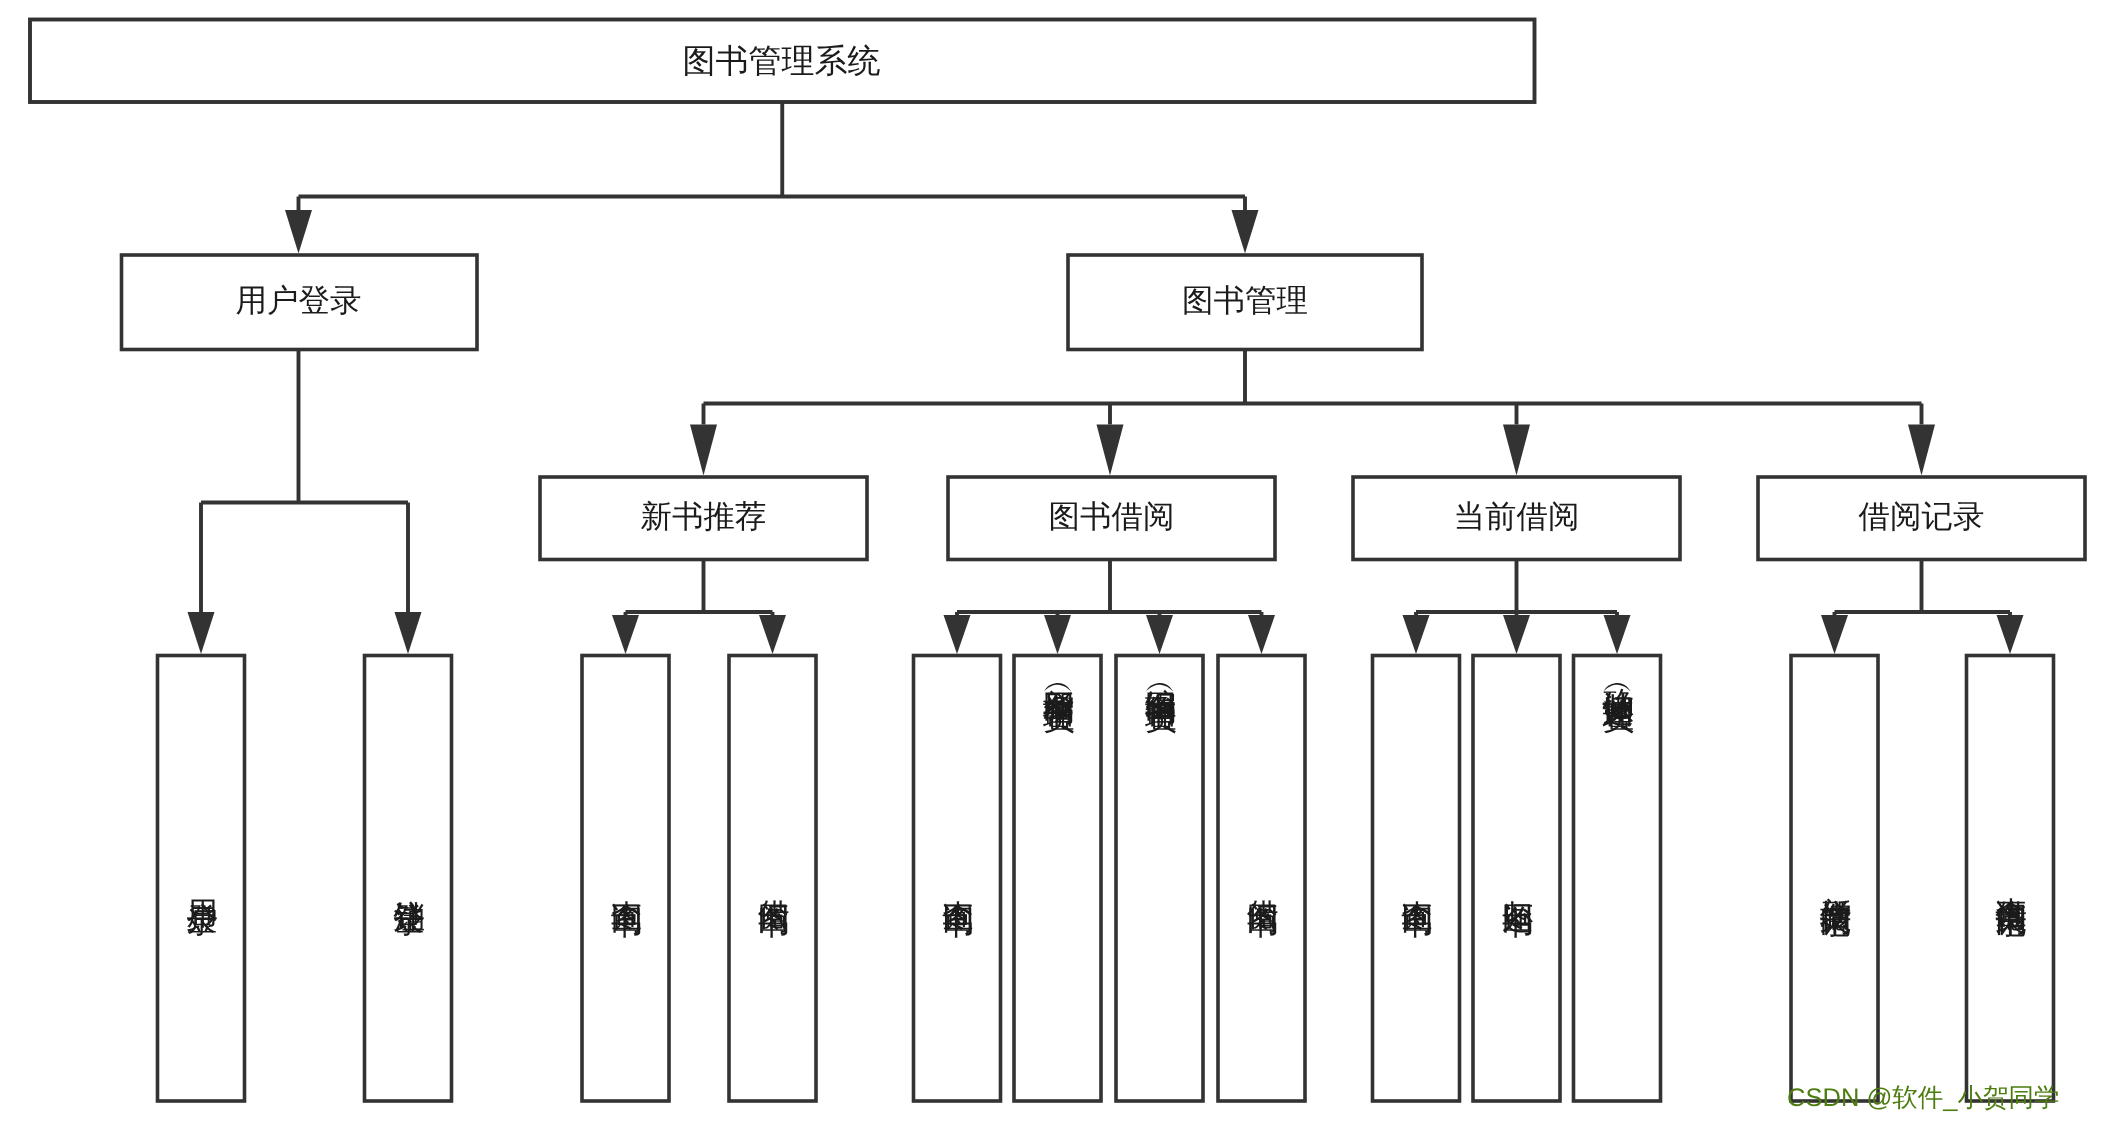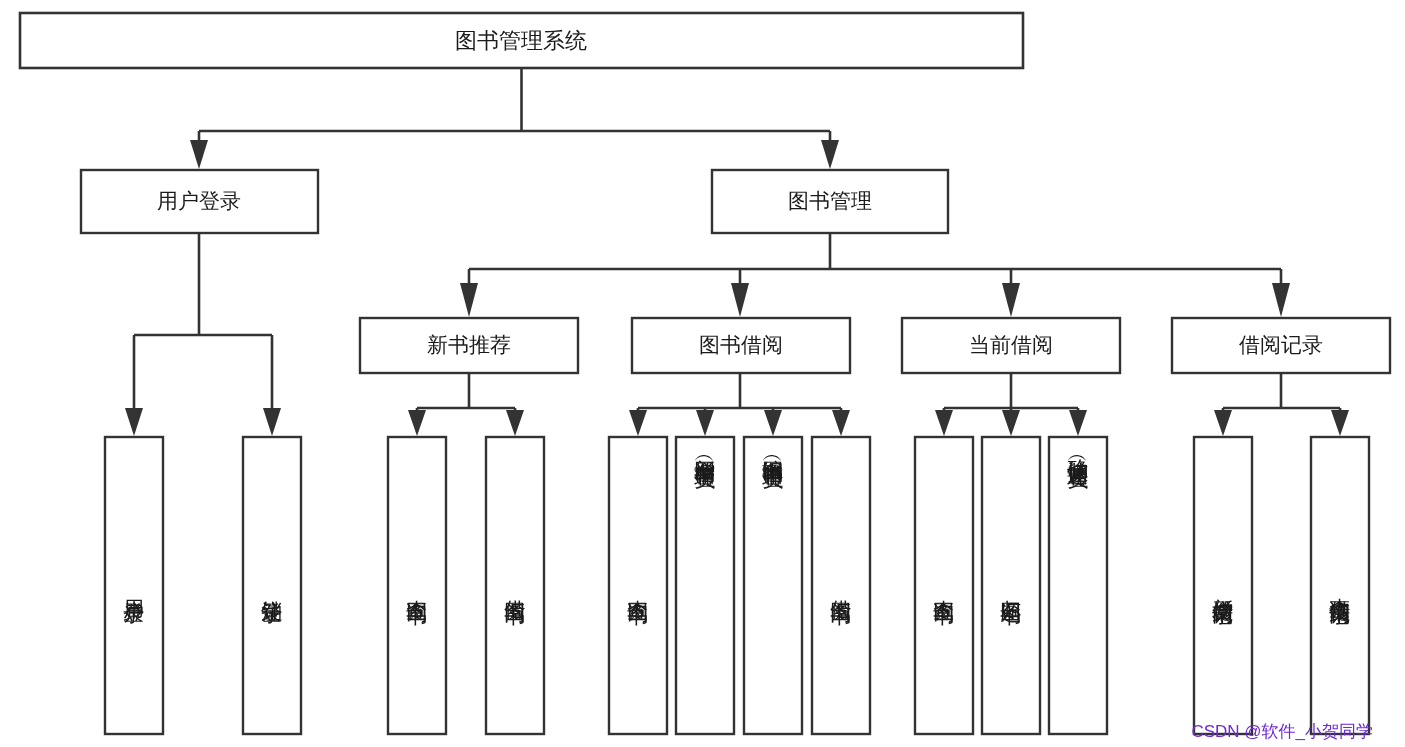--- a/index.html
+++ b/index.html
@@ -70,21 +70,21 @@
     color: #1b1b1b;
     letter-spacing: 1.5px;
     white-space: nowrap;
   }
   .watermark {
     position: absolute;
     right: 8px;
     bottom: 4px;
     font-family: "Liberation Sans", "DejaVu Sans", sans-serif;
     font-size: 17px;
-    color: #6d28d9;
+    color: #4d7c0f;
     white-space: nowrap;
   }
 </style>
 </head>
 <body>
 
 <div id="diagram-root">
 
   <svg class="diagram-canvas" viewBox="0 0 1405 747">
 

